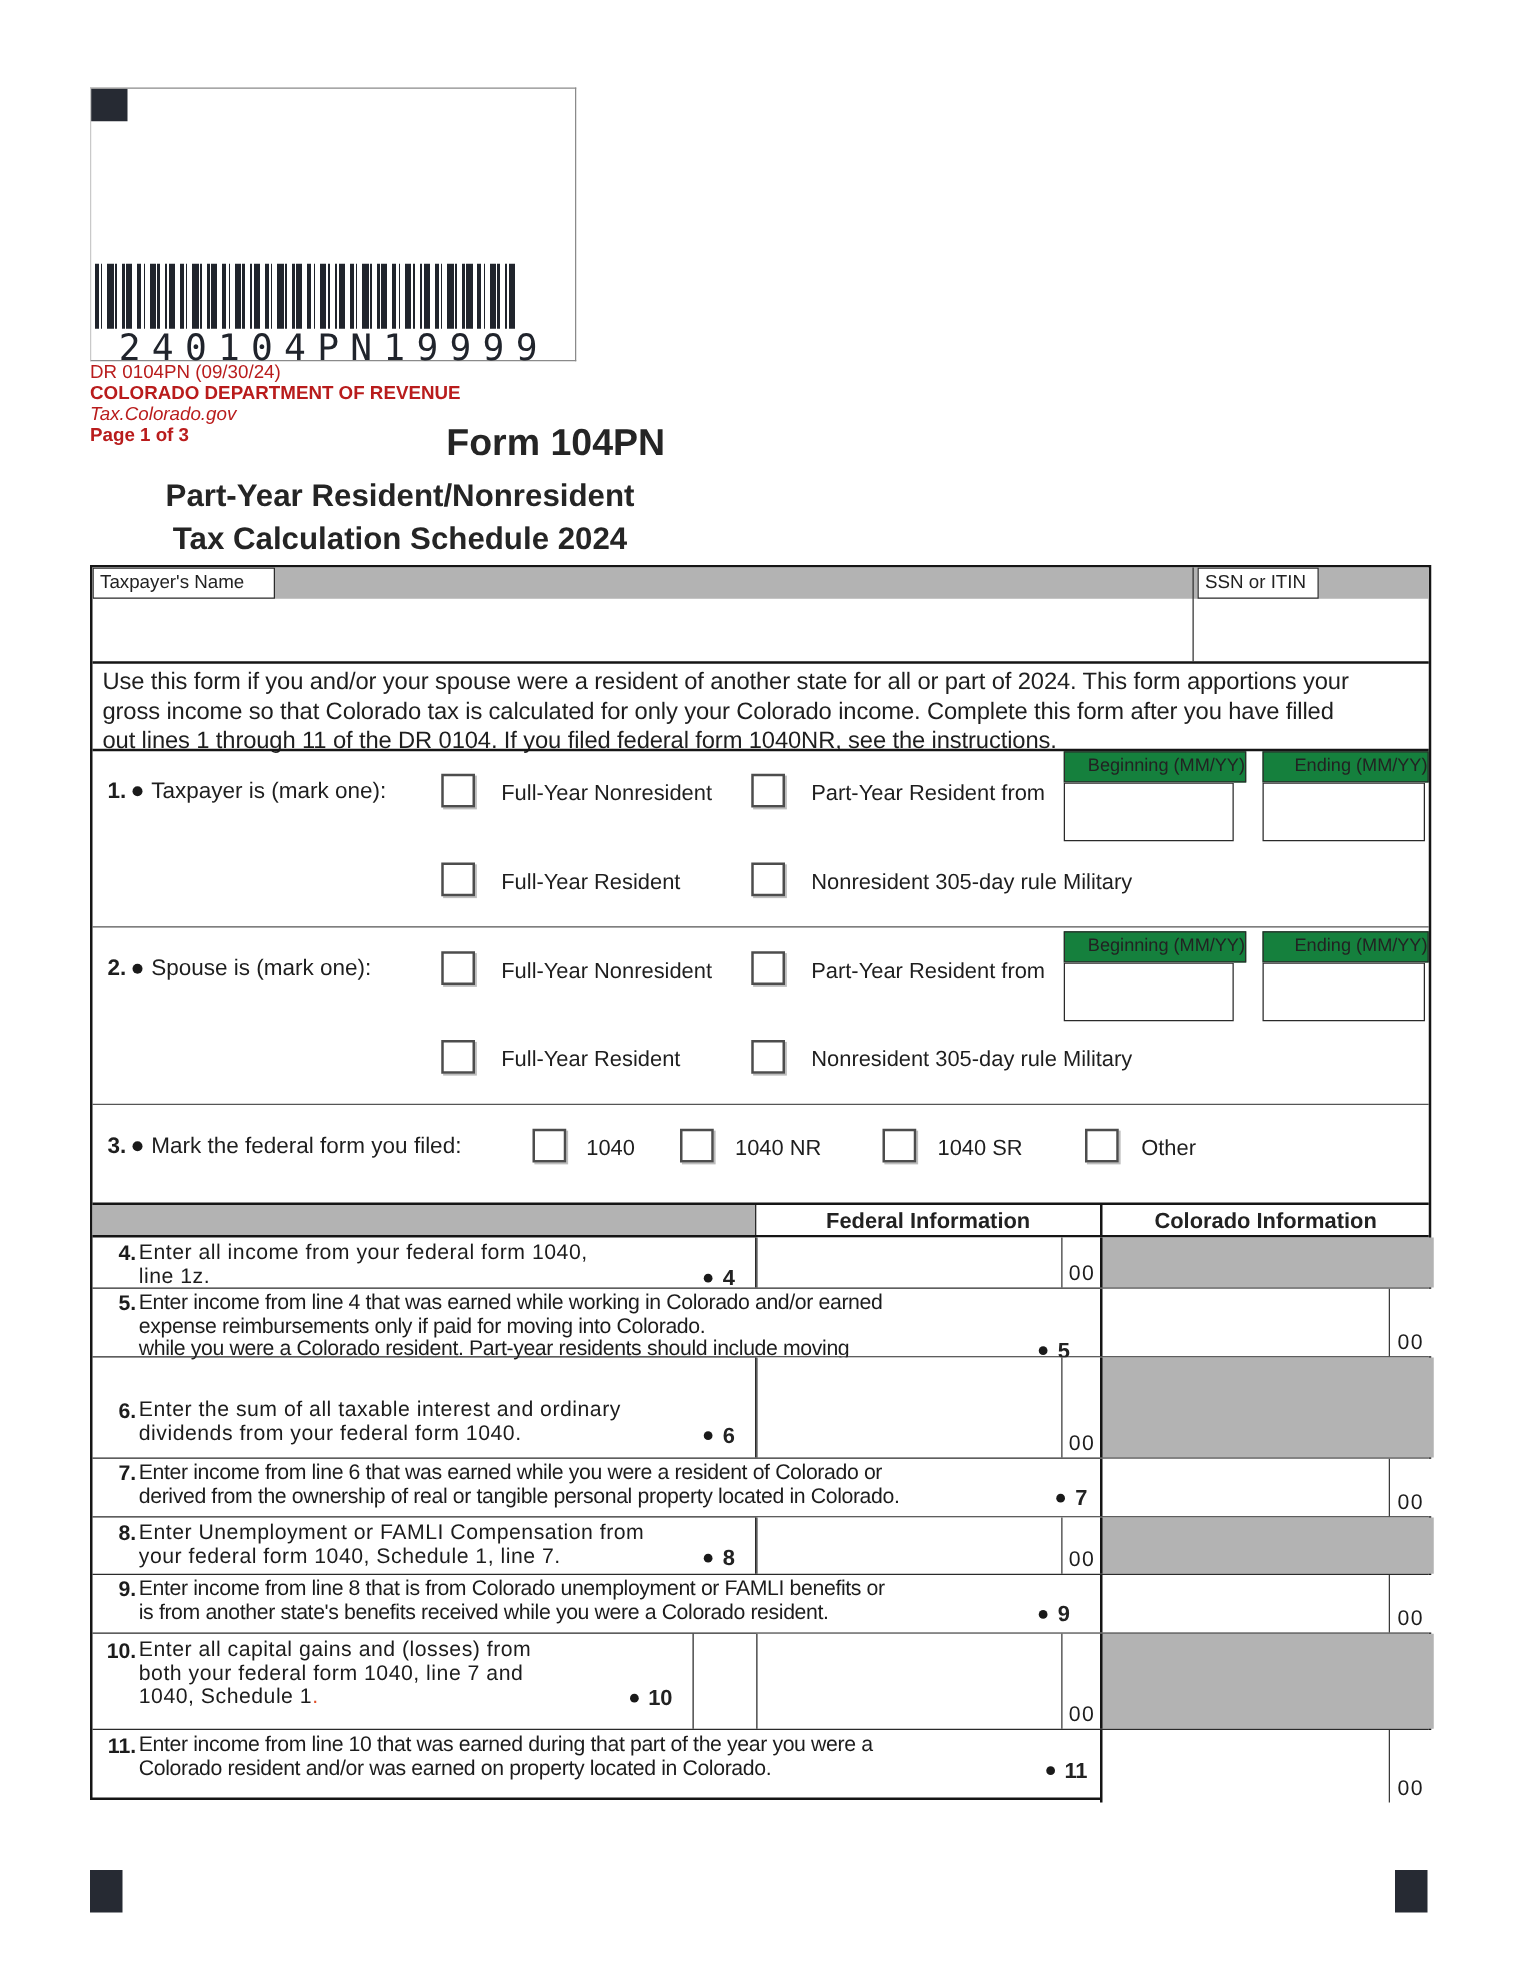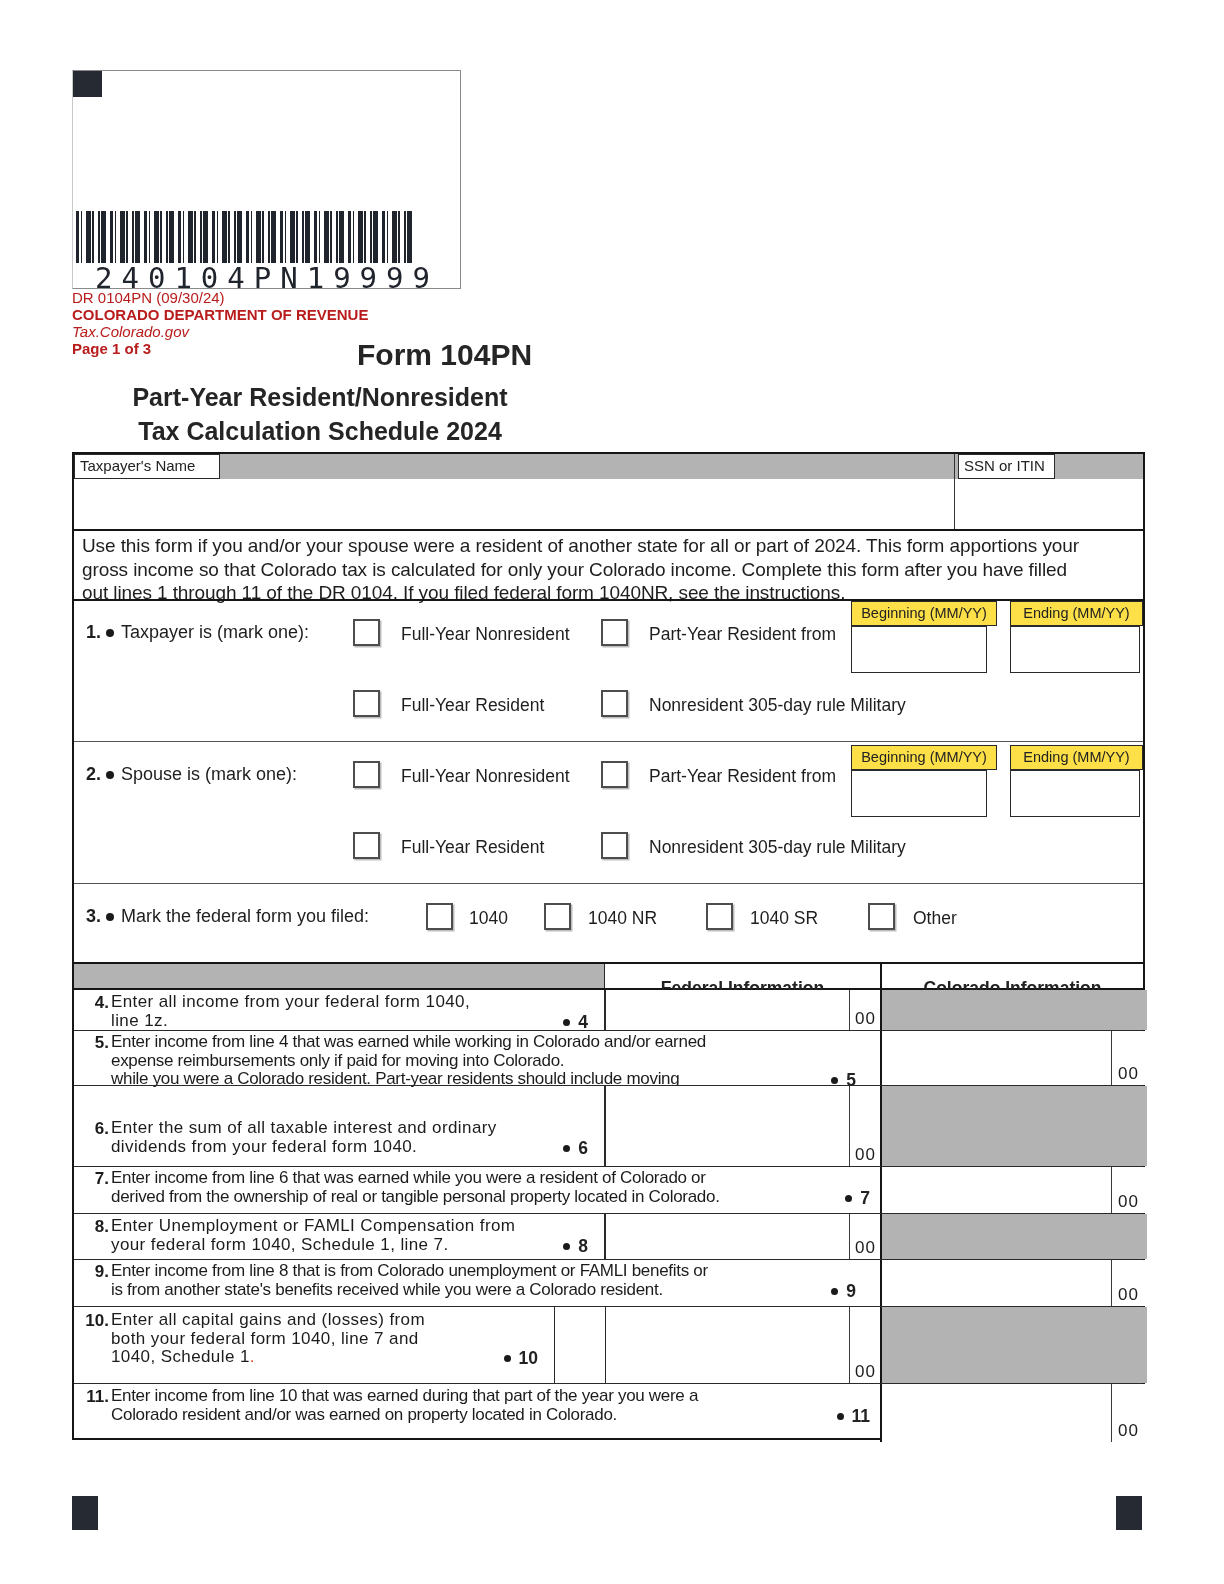--- a/index.html
+++ b/index.html
@@ -34,27 +34,27 @@
   .hline2{border-top:2px solid #151515;height:0;left:0;right:0;}
   .hline1{border-top:1px solid #555;height:0;left:0;right:0;}
 
   .para{font-size:19px;line-height:23.5px;letter-spacing:-0.1px;color:#1e1e1e;padding:3px 8px 0 8px;}
 
   .qtext{font-size:18px;color:#1e1e1e;white-space:nowrap;}
   .dot{display:inline-block;width:8px;height:8px;border-radius:50%;background:#1a1a1a;margin:0 7px 1px 5px;vertical-align:middle;}
   .cb{width:27px;height:27px;background:#fff;border:2px solid #4d4d4d;box-sizing:border-box;box-shadow:1.5px 1.5px 0 0 #bdbdbd;}
   .optlabel{font-size:17.5px;color:#1e1e1e;white-space:nowrap;}
 
-  .datelbl{background:#fde047;border:1px solid #2a2a2a;box-sizing:border-box;font-size:14.5px;text-align:center;padding-top:3px;}
+  .datelbl{background:#15803d;border:1px solid #2a2a2a;box-sizing:border-box;font-size:14.5px;text-align:right;padding-top:3px;}
   .datein{background:#fff;border:1px solid #2a2a2a;box-sizing:border-box;}
 
   
   .ttable{left:0;top:508px;width:1069px;height:480px;border-top:2px solid #151515;}
   .thead{left:0;top:0;width:100%;height:24px;border-bottom:2px solid #151515;box-sizing:content-box;}
-  .hcell{font-size:17.5px;font-weight:bold;text-align:center;padding-top:14px;box-sizing:border-box;height:24px;}
+  .hcell{font-size:17.5px;font-weight:bold;text-align:center;padding-top:2px;box-sizing:border-box;height:24px;}
   .trow{left:0;width:100%;border-top:1px solid #2a2a2a;box-sizing:border-box;}
   .row-first{border-top:none;}
   .txt{box-sizing:border-box;height:100%;position:absolute;left:0;top:0;}
   .txt .tline{padding-left:37px;font-size:17px;line-height:18.5px;color:#1c1c1c;white-space:nowrap;}
   .wide .tline{letter-spacing:0.4px;}
   .cond .tline{letter-spacing:-0.3px;}
   .rnum{position:absolute;left:7px;width:28px;text-align:right;font-weight:bold;font-size:17px;color:#1c1c1c;}
   .blt{position:absolute;white-space:nowrap;font-size:17px;}
   .blt .dot{width:7px;height:7px;margin:0 8px 2px 0;}
   .blt b{font-size:17.5px;}

